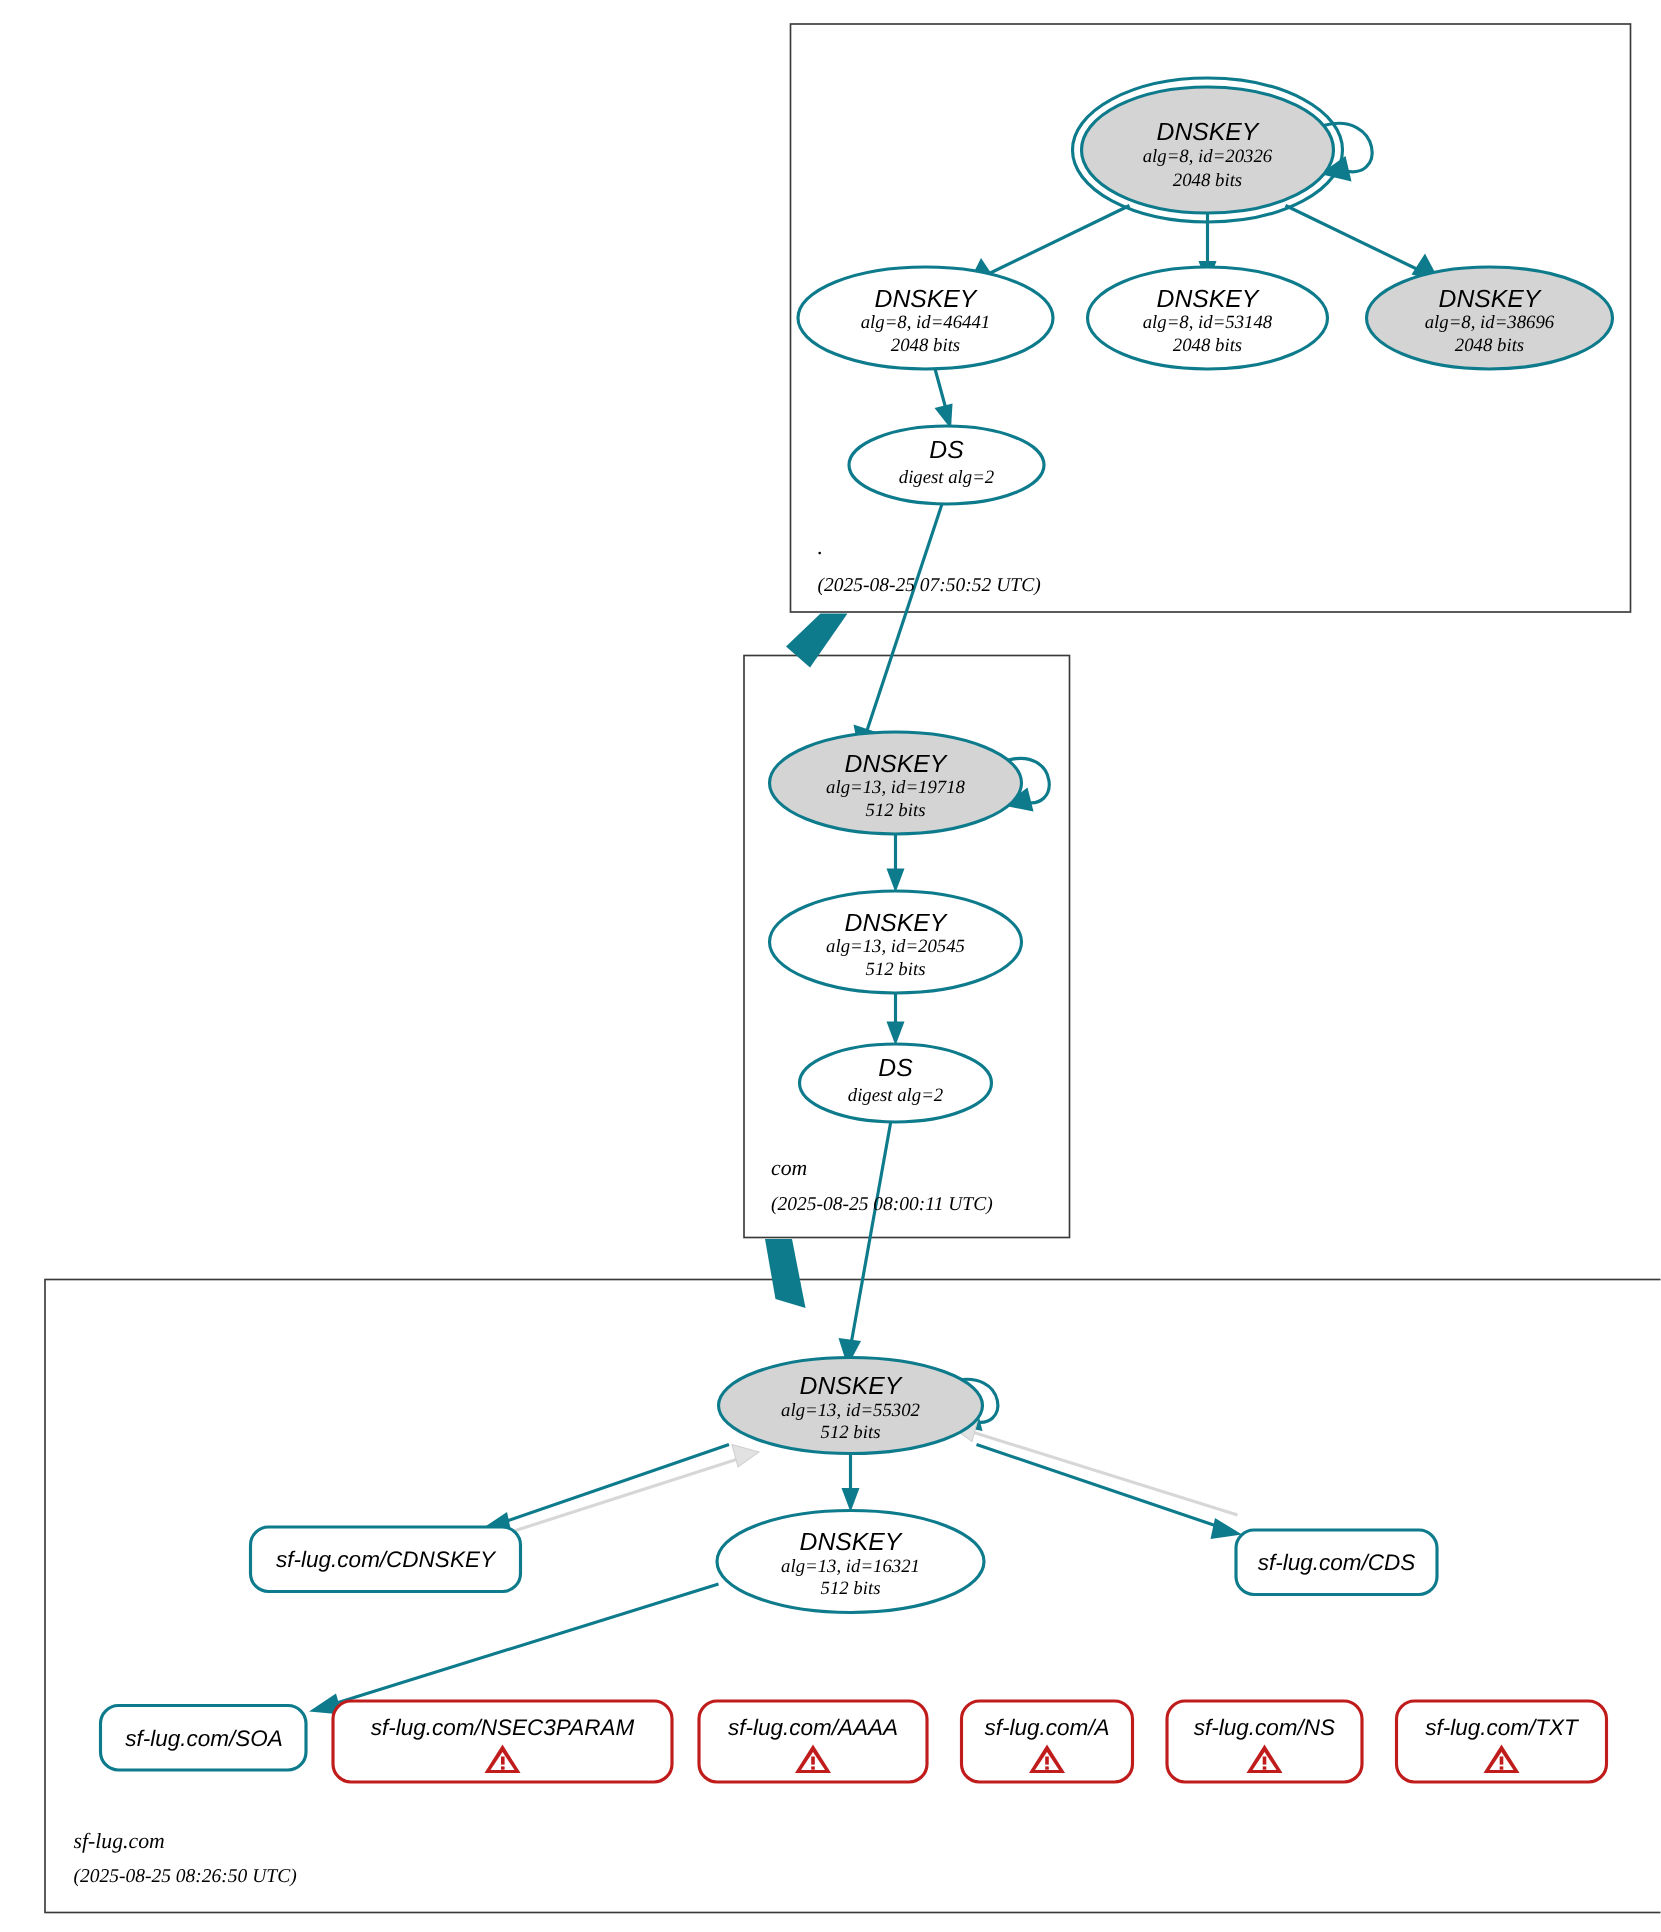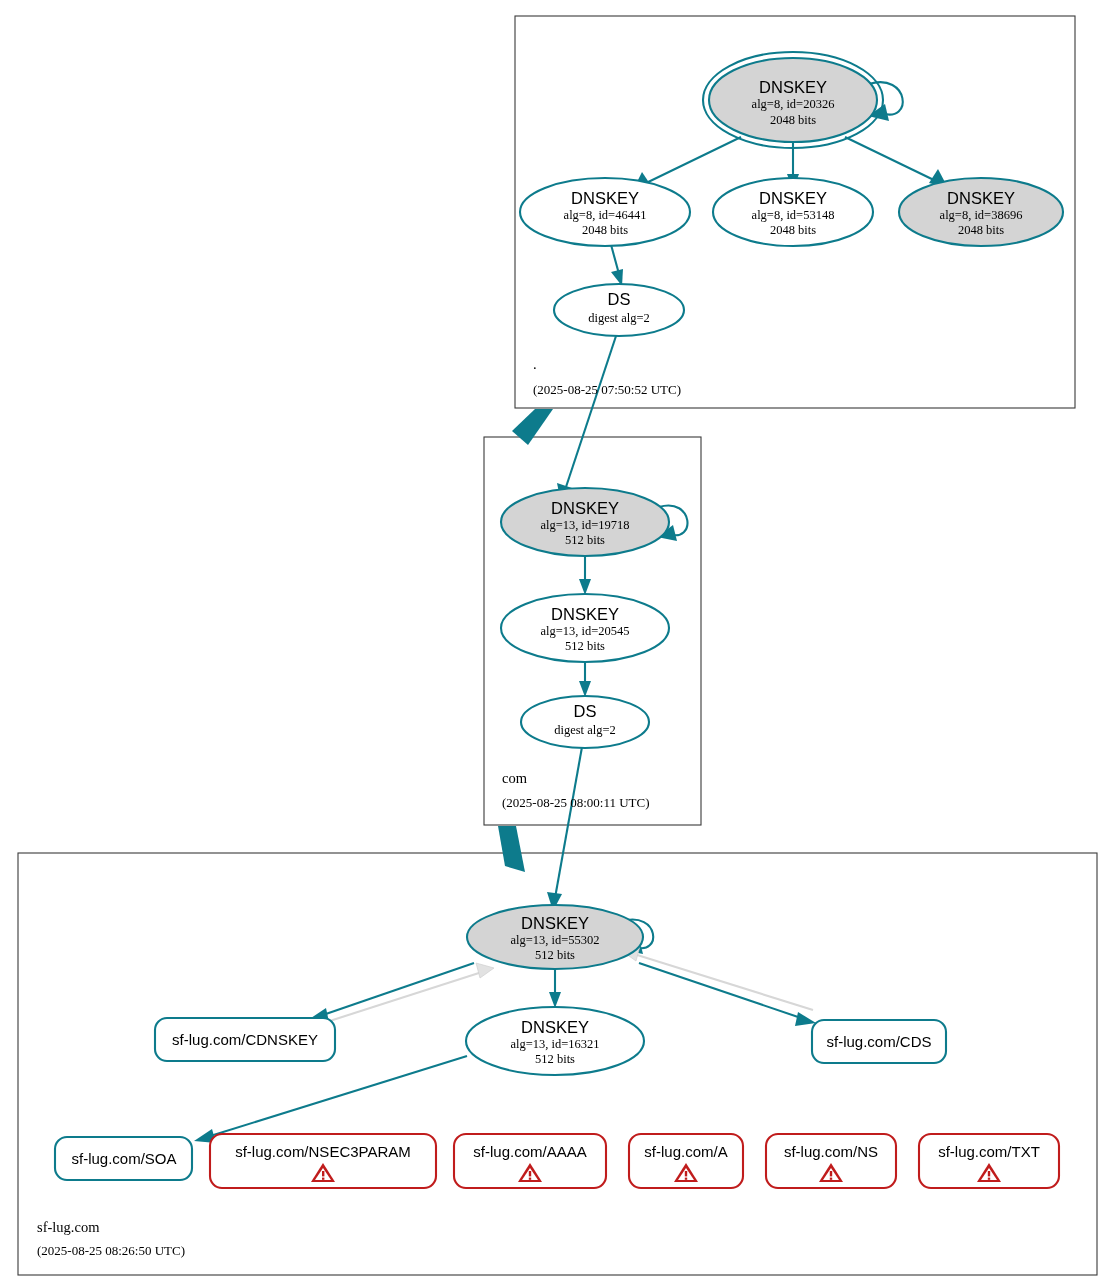--- a/index.html
+++ b/index.html
@@ -1,18 +1,18 @@
 <!DOCTYPE html>
 <html><head>
 <meta charset="utf-8">
 <style>
   html,body{margin:0;padding:0;background:#ffffff;}
   body{width:1107px;height:1288px;position:relative;overflow:hidden;
        font-family:"Liberation Sans", sans-serif;}
-  #stage{position:absolute;left:4px;top:0;width:922px;height:1288px;}
+  #stage{position:absolute;left:16px;top:0;width:922px;height:1288px;font-style:italic;}
   svg#graph{position:absolute;left:0;top:0;width:1107px;height:1288px;}
   .zone-box{fill:#ffffff;stroke:#3a3a3a;stroke-width:1.1;}
   .node-ell{fill:#ffffff;stroke:#0d7b8c;stroke-width:2.1;}
   .node-ell.sep{fill:#d4d4d4;}
   .node-ell.anchor-outer{fill:none;stroke:#0d7b8c;stroke-width:2.1;}
   .rr-box{fill:#ffffff;stroke:#0d7b8c;stroke-width:2.1;}
   .rr-box.bad{stroke:#c01c1c;}
   .edge{fill:none;stroke:#0d7b8c;stroke-width:2.1;}
   .edge-head{fill:#0d7b8c;stroke:none;}
   .edge-grey{fill:none;stroke:#d7d7d7;stroke-width:2.1;}

